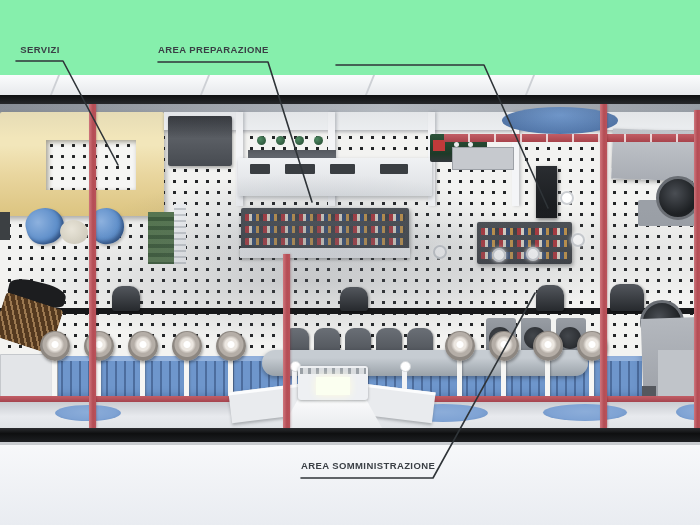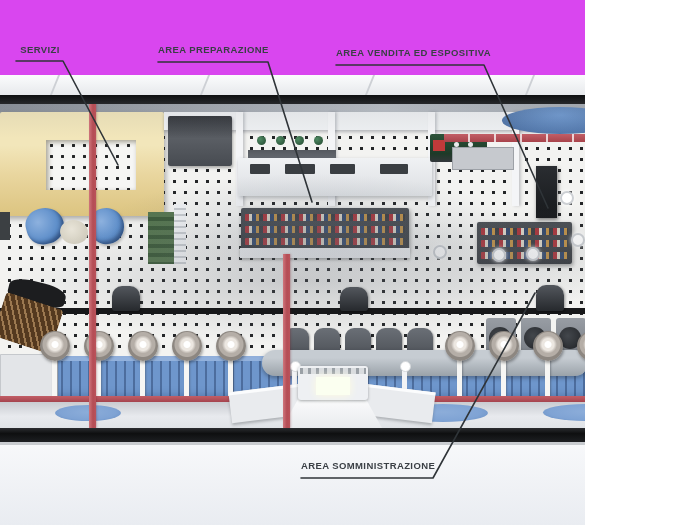--- a/index.html
+++ b/index.html
@@ -3,22 +3,22 @@
 <meta charset="utf-8">
 <style>
   :root{
     --annotation-line:#2f3438; --label-text:#3a3f45; --frame-black:#151618;
     --floor-base:#f3f3f1; --floor-dot:#232527; --structure-red:#bb525a;
     --bar-blue:#6e96cc; --rug-blue:#7fa3d4; --servizi-cream:#e9d69f;
     --fixture-blue:#5f8fca; --equipment-dark:#3f4347; --counter-white:#eff1f3;
     --screen-gray:#9aa2a9;
   }
   html,body{margin:0;padding:0;}
-  .page{position:relative;width:585px;height:525px;overflow:hidden;
-    background:#d946ef;font-family:"Liberation Sans",sans-serif;}
+  .page{position:relative;width:700px;height:525px;overflow:hidden;
+    background:#86efac;font-family:"Liberation Sans",sans-serif;}
   .abs{position:absolute;}
   
   .label{position:absolute;font-size:9.5px;font-weight:700;letter-spacing:.4px;
     color:var(--label-text);text-align:center;white-space:nowrap;z-index:60;}
   .annot-svg{position:absolute;left:0;top:0;z-index:55;pointer-events:none;}
   .annot-svg polyline{fill:none;stroke:var(--annotation-line);stroke-width:1.6;
     stroke-linejoin:round;stroke-linecap:round;}
   
   .roof{left:0;top:75px;width:700px;height:20px;background:linear-gradient(180deg,#fbfcfd,#e7e9ec);}
   .roof-seam{top:0;width:2px;height:20px;background:#cdd0d5;transform:skewX(-22deg);}
@@ -135,23 +135,20 @@
 <body>
 
 <div class="page">
 
   <div class="label" style="left:16px;top:44px;width:48px;">
     <span>SERVIZI</span>
   </div>
   <div class="label" style="left:158px;top:44px;width:110px;">
     <span>AREA PREPARAZIONE</span>
   </div>
-  <div class="label" style="left:336px;top:47px;width:148px;">
-    <span>AREA VENDITA ED ESPOSITIVA</span>
-  </div>
   <div class="label" style="left:301px;top:460px;width:132px;">
     <span>AREA SOMMINISTRAZIONE</span>
   </div>
 
   <svg class="annot-svg" width="700" height="525">
     <polyline points="16,61 63,61 118,165"></polyline>
     <polyline points="158,62 268,62 312,202"></polyline>
     <polyline points="336,65 484,65 548,208"></polyline>
     <polyline points="301,478 433,478 535,293"></polyline>
   </svg>

